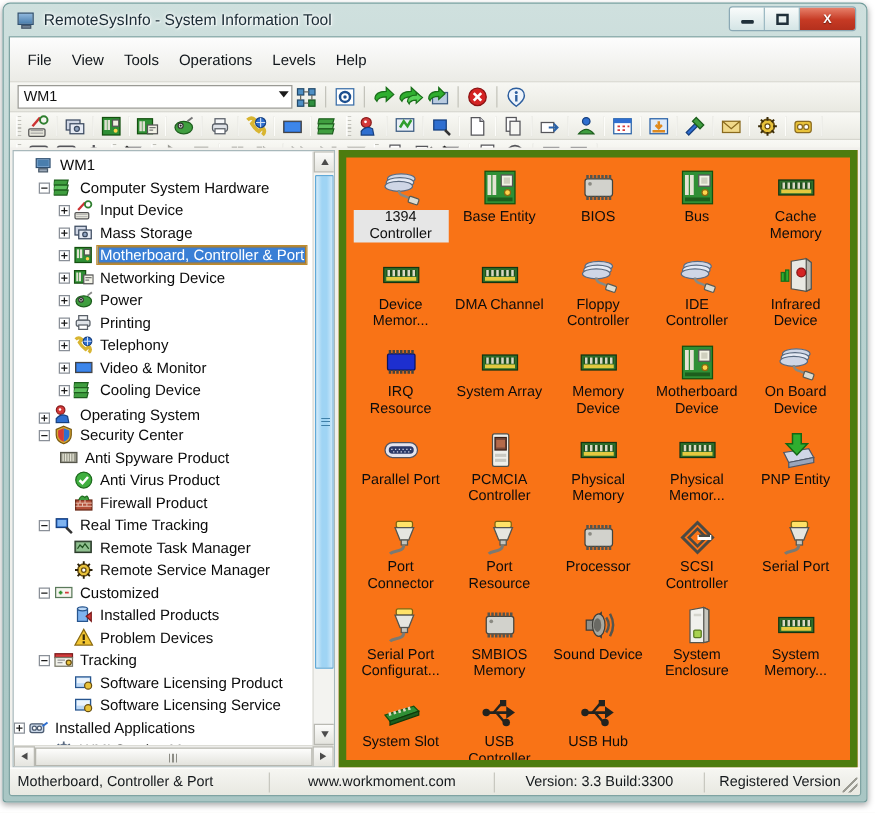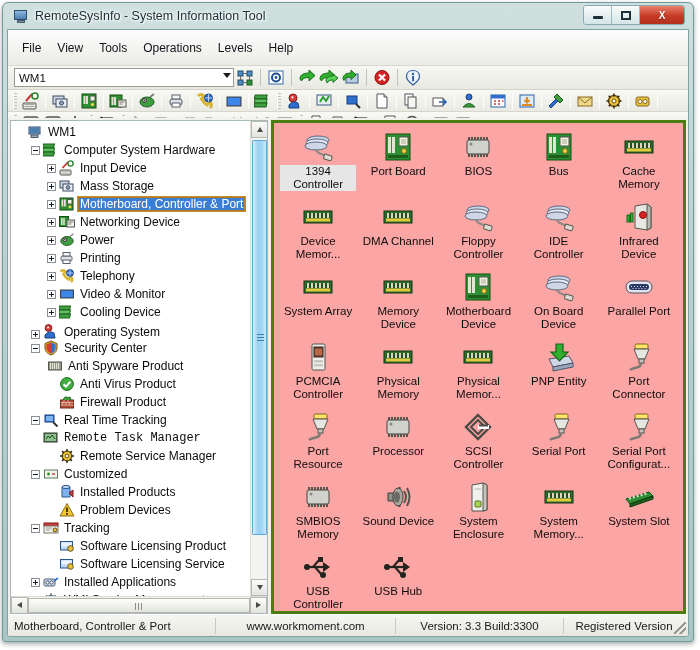--- a/index.html
+++ b/index.html
@@ -269,22 +269,22 @@
   }
   #tree-hthumb .grip3 {
     position: absolute; left: 50%; top: 4px; margin-left: -4px;
     width: 8px; height: 7px;
     background: repeating-linear-gradient(90deg,#8d8d86 0 1px, transparent 1px 3px);
   }
 
   
   #list-pane {
     flex: 1 1 auto;
-    background: #fca5a5;
-    border: 3px solid #4d7c0f;
+    background: #f97316;
+    border: 6px solid #4d7c0f;
     margin: 2px 2px 0 3px;
     position: relative;
     overflow: hidden;
   }
   #icon-grid {
     position: absolute;
     left: 0; top: 4px; right: 0; bottom: 0;
     display: grid;
     grid-template-columns: repeat(5, 1fr);
     grid-auto-rows: 70px;
@@ -880,21 +880,21 @@
               </div>
               <div class="tnode" style="padding-left: 20px;">
                 <span class="expander"></span>
                 <span class="ticon"><svg width="16" height="16" viewBox="0 0 16 16">
                     <rect x="2" y="3" width="9" height="7" fill="#2f6fd0" stroke="#17407f"></rect>
                     <rect x="3" y="4" width="7" height="5" fill="#7fb3ef"></rect>
                     <path d="M10 10 L14.5 14.5" stroke="#333" stroke-width="2"></path>
                   </svg></span>
                 <span class="tlabel">Real Time Tracking</span>
               </div>
-              <div class="tnode" style="padding-left: 20px; font-family: Liberation Mono, monospace;">
+              <div class="tnode" style="padding-left: 36px;">
                 <span class="spacer"></span>
                 <span class="ticon"><svg width="16" height="16" viewBox="0 0 16 16">
                     <rect x="1" y="3" width="13" height="9" fill="#5a7a5a" stroke="#2a3a2a"></rect>
                     <rect x="2" y="4" width="11" height="7" fill="#8fc08f"></rect>
                     <path d="M3 9 L5 6 L7 8 L9 5 L12 9" stroke="#1d4f1d" fill="none"></path>
                   </svg></span>
                 <span class="tlabel">Remote Task Manager</span>
               </div>
               <div class="tnode" style="padding-left: 36px;">
                 <span class="spacer"></span>
@@ -953,21 +953,21 @@
               </div>
               <div class="tnode" style="padding-left: 36px;">
                 <span class="spacer"></span>
                 <span class="ticon"><svg width="16" height="16" viewBox="0 0 16 16">
                     <rect x="1.5" y="3.5" width="12" height="8.5" fill="#bcd8f6" stroke="#27558e"></rect>
                     <rect x="2.5" y="4.5" width="10" height="4" fill="#eaf3fd"></rect>
                     <circle cx="11.5" cy="10.5" r="2.8" fill="#e8c23a" stroke="#6a4f10"></circle>
                   </svg></span>
                 <span class="tlabel">Software Licensing Service</span>
               </div>
-              <div class="tnode" style="padding-left: 20px;">
+              <div class="tnode" style="">
                 <span class="expander plus"></span>
                 <span class="ticon"><svg width="16" height="16" viewBox="0 0 16 16">
                     <rect x="1" y="5" width="11" height="7" rx="1.6" fill="#c9d6e6" stroke="#4a5a70"></rect>
                     <circle cx="4.5" cy="8.5" r="1.6" fill="#fff" stroke="#4a5a70"></circle>
                     <circle cx="8.5" cy="8.5" r="1.6" fill="#fff" stroke="#4a5a70"></circle>
                     <path d="M11 7 L15 4" stroke="#2f6fd0" stroke-width="1.6"></path>
                   </svg></span>
                 <span class="tlabel">Installed Applications</span>
               </div>
               <div class="tnode" style="padding-left: 20px;">
@@ -1021,21 +1021,21 @@
               <div class="gcell">
                 <div class="gicon"><svg width="32" height="32" viewBox="0 0 32 32">
                     <rect x="4" y="3" width="24" height="26" fill="#2f8f35" stroke="#14500f"></rect>
                     <rect x="6" y="6" width="3" height="16" fill="#e4e4d4"></rect>
                     <rect x="10" y="6" width="3" height="16" fill="#e4e4d4"></rect>
                     <rect x="17" y="6" width="9" height="9" fill="#f2f2e4" stroke="#555"></rect>
                     <rect x="19" y="8" width="5" height="5" fill="#cfcfbe"></rect>
                     <circle cx="22" cy="20" r="2.4" fill="#ffd34d" stroke="#8a6a10"></circle>
                     <rect x="6" y="24" width="20" height="3" fill="#1d5e1d"></rect>
                   </svg></div>
-                <div class="glabel">Port Board</div>
+                <div class="glabel">Base Entity</div>
               </div>
               <div class="gcell">
                 <div class="gicon"><svg width="32" height="32" viewBox="0 0 32 32">
                     <rect x="5" y="9" width="22" height="14" rx="2" fill="#d2d2cc" stroke="#44443e"></rect>
                     <path d="M7 9v-3M10 9v-3M13 9v-3M16 9v-3M19 9v-3M22 9v-3M25 9v-3" stroke="#55554e" stroke-width="2"></path>
                     <path d="M7 23v3M10 23v3M13 23v3M16 23v3M19 23v3M22 23v3M25 23v3" stroke="#55554e" stroke-width="2"></path>
                     <circle cx="9" cy="13" r="1.5" fill="#8a8a82"></circle>
                   </svg></div>
                 <div class="glabel">BIOS</div>
               </div>
@@ -1103,20 +1103,28 @@
                     <path d="M12 5 L24 3 L28 6 L28 27 L24 29 L12 27 Z" fill="#e8e8e2" stroke="#55554f"></path>
                     <path d="M24 3 L28 6 L28 27 L24 29 Z" fill="#b8b8b0" stroke="#55554f"></path>
                     <circle cx="20" cy="14" r="3.5" fill="#d42424" stroke="#8a1414"></circle>
                     <rect x="4" y="14" width="2.5" height="7" fill="#2fae2f" stroke="#1b6f1b"></rect>
                     <rect x="7.5" y="12" width="2.5" height="9" fill="#2fae2f" stroke="#1b6f1b"></rect>
                   </svg></div>
                 <div class="glabel">Infrared Device</div>
               </div>
               <div class="gcell">
                 <div class="gicon"><svg width="32" height="32" viewBox="0 0 32 32">
+                    <rect x="5" y="9" width="22" height="13" rx="1.5" fill="#1d2fcf" stroke="#0a1460"></rect>
+                    <path d="M7 9v-3M10 9v-3M13 9v-3M16 9v-3M19 9v-3M22 9v-3M25 9v-3" stroke="#44443e" stroke-width="2"></path>
+                    <path d="M7 22v3M10 22v3M13 22v3M16 22v3M19 22v3M22 22v3M25 22v3" stroke="#44443e" stroke-width="2"></path>
+                  </svg></div>
+                <div class="glabel">IRQ Resource</div>
+              </div>
+              <div class="gcell">
+                <div class="gicon"><svg width="32" height="32" viewBox="0 0 32 32">
                     <rect x="2" y="10" width="28" height="12" fill="#2f6f2a" stroke="#143512"></rect>
                     <rect x="4" y="12" width="24" height="5" fill="#1f4f1c"></rect>
                     <path d="M5 12h2v5h-2zM9 12h2v5h-2zM13 12h2v5h-2zM17 12h2v5h-2zM21 12h2v5h-2zM25 12h2v5h-2z" fill="#d8d8c4"></path>
                     <path d="M4 19h24" stroke="#e3c93f" stroke-width="3"></path>
                   </svg></div>
                 <div class="glabel">System Array</div>
               </div>
               <div class="gcell">
                 <div class="gicon"><svg width="32" height="32" viewBox="0 0 32 32">
                     <rect x="2" y="10" width="28" height="12" fill="#2f6f2a" stroke="#143512"></rect>

